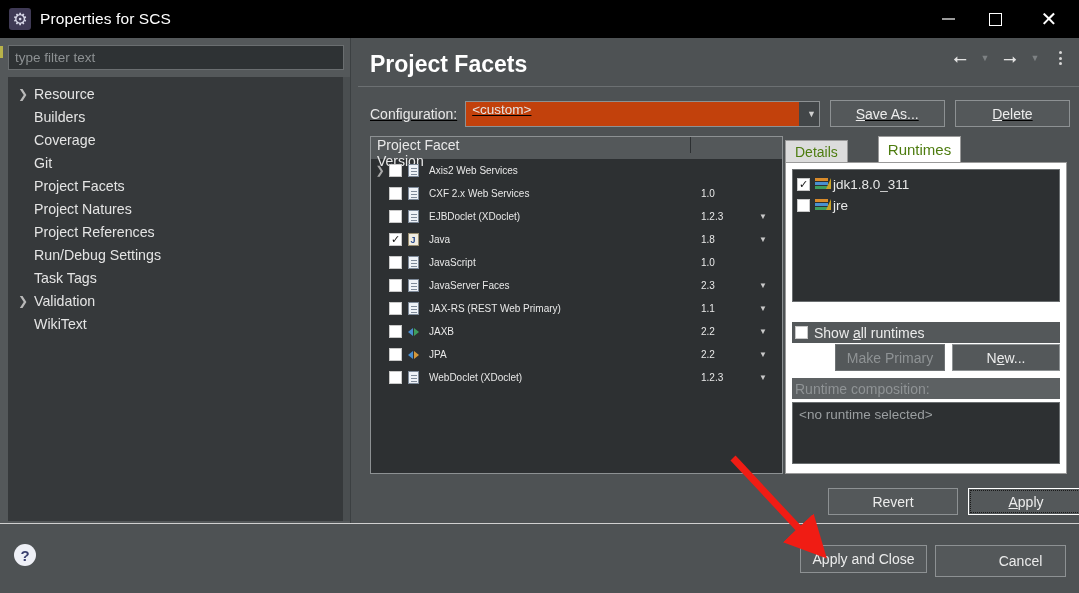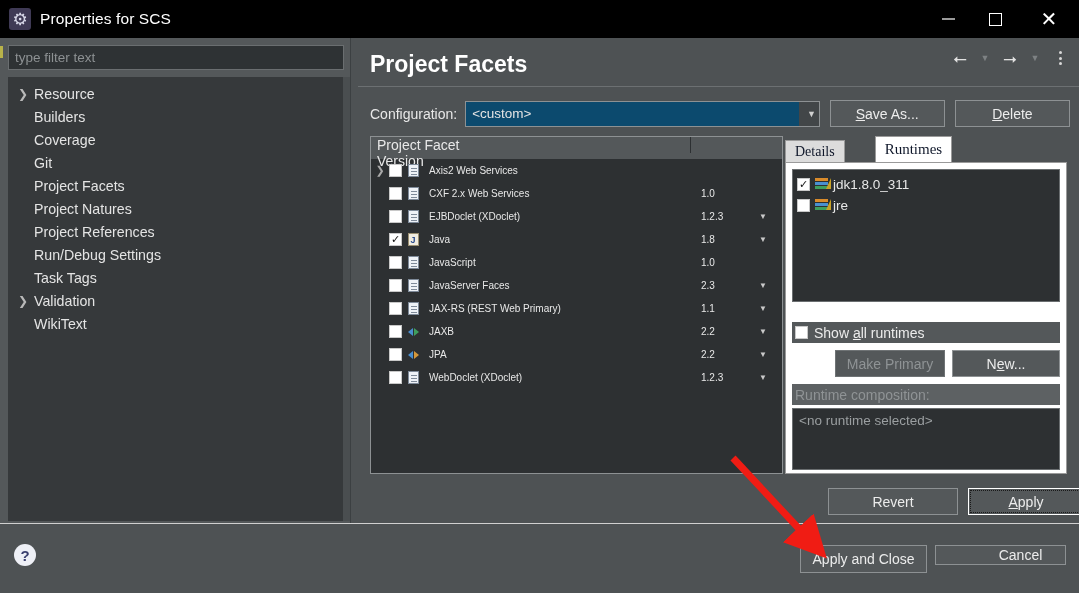--- a/index.html
+++ b/index.html
@@ -81,26 +81,26 @@
   .arrowL, .arrowR { color: #e2e2e2; font-size: 17px; line-height: 17px; }
   .chev { color: #7d8183; font-size: 9px; }
   .kebab { display: flex; flex-direction: column; gap: 2.5px; }
   .kebab i { width: 3px; height: 3px; background: #d8d8d8; border-radius: 50%; display: block; }
   .hdr-rule {
     position: absolute; left: 0; top: 48px; width: 721px; height: 1px; background: #6c7072;
   }
 
   .cfgrow {
     position: absolute; left: 12px; top: 62px; width: 700px; height: 27px;
-    display: flex; align-items: center;
+    display: flex; align-items: center; text-decoration: underline;
   }
   .cfglabel { color: #e8e8e8; font-size: 14px; margin-right: 8px; }
   .combo {
-    width: 363px; height: 26px; background: #0c4a6e; border: 1px solid #8d9193;
-    display: flex; align-items: center; position: relative;
+    width: 363px; height: 26px; background: #c2410c; border: 1px solid #8d9193;
+    display: flex; align-items: flex-start; position: relative;
   }
   .combo span { color: #e4e4e4; font-size: 13.5px; padding-left: 6px; }
   .combo .cbtn {
     position: absolute; right: 0; top: 0; width: 20px; height: 24px;
     background: #424648; display: flex; align-items: center; justify-content: center;
     color: #d0d0d0; font-size: 9px;
   }
   .btn {
     background: #54585a; border: 1px solid #8d9193; color: #ececec;
     font-size: 14px; display: flex; align-items: center; justify-content: center;
@@ -150,24 +150,23 @@
   .tri-r.orange { border-left-color:#d4973a; }
   .fname { color: #e8e8e8; font-size: 10px; margin-left: 5px; }
   .fver  { position: absolute; left: 330px; color: #e8e8e8; font-size: 10px; }
   .fvarrow { position: absolute; left: 388px; color: #c9c9c9; font-size: 8px; }
   .frowwrap { position: relative; }
 
   
   .tabs-wrap { position: absolute; left: 427px; top: 98px; width: 282px; height: 338px; }
   .tabstrip { display: flex; align-items: flex-end; height: 26px; }
   .tab {
-    height: 22px; padding: 0 9px; background: #dcdcdc; color: #0f172a;
+    height: 22px; padding: 0 9px; background: #dcdcdc; color: #4d7c0f;
     font-size: 14px; display: flex; align-items: center; border: 1px solid #9a9a9a;
     border-bottom: none;
-    font-family: Liberation Serif, serif;
   }
   .tab.active {
     height: 26px; background: #ffffff; font-size: 15px; border-color: #9a9a9a; margin-left: 30px;
   }
   .tabbody {
     height: 312px; background: #ffffff; border: 1px solid #9a9a9a; padding: 6px;
     position: relative;
   }
   .rt-list {
     height: 133px; background: #2d3032; border: 1px solid #6a6e70; padding: 4px 0 0 4px;
@@ -183,21 +182,21 @@
     position:absolute; right:-2px; top:0; width:0;height:0;
     border-left:5px solid transparent; border-bottom:11px solid #c9a227;
   }
   .rt-name { color: #e8e8e8; font-size: 13.5px; margin-left: 2px; text-align: center; }
   .showall {
     display: flex; align-items: center; margin-top: 20px; background: #54585a;
     height: 21px; width: 100%;
   }
   .showall .cbx { margin-left: 3px; }
   .showall span { color: #ececec; font-size: 14px; margin-left: 6px; }
-  .rt-btns { display: flex; justify-content: flex-end; gap: 7px; margin-top: 7px; }
+  .rt-btns { display: flex; justify-content: flex-end; gap: 7px; margin-top: 1px; }
   .mkprim { width: 110px; height: 27px; color: #8f9395; background:#54585a; border:1px solid #6f7375;
             display:flex; align-items:center; justify-content:center; font-size:14px; }
   .newbtn { width: 108px; height: 27px; }
   .rt-comp {
     margin-top: 7px; height: 21px; background: #5d6163; color: #8f9395;
     font-size: 14px; display: flex; align-items: center; padding-left: 3px;
   }
   .rt-compbox {
     margin-top: 3px; height: 62px; background: #2d3032; border: 1px solid #6a6e70;
     color: #9b9fa1; font-size: 13.5px; padding: 4px 0 0 6px;
@@ -216,21 +215,21 @@
   .footer { position: absolute; left: 0; top: 524px; width: 1079px; height: 69px; background: #4e5254; }
   .help-ic {
     position: absolute; left: 14px; top: 20px; width: 22px; height: 22px;
     background: #eef0f6; border-radius: 50%; color: #3a3f6e; font-size: 15px;
     font-weight: bold; display: flex; align-items: center; justify-content: center;
   }
   .applyclose {
     position: absolute; left: 800px; top: 545px; width: 127px; height: 28px;
   }
   .cancel {
-    position: absolute; left: 935px; top: 545px; width: 131px; height: 20px; padding-left: 40px;
+    position: absolute; left: 935px; top: 545px; width: 131px; height: 32px; padding-left: 40px;
   }
 
   .arrow-svg { position: absolute; left: 700px; top: 455px; pointer-events: none; }
 </style>
 </head>
 <body>
 
 <div class="win">
 
   <div class="titlebar">

